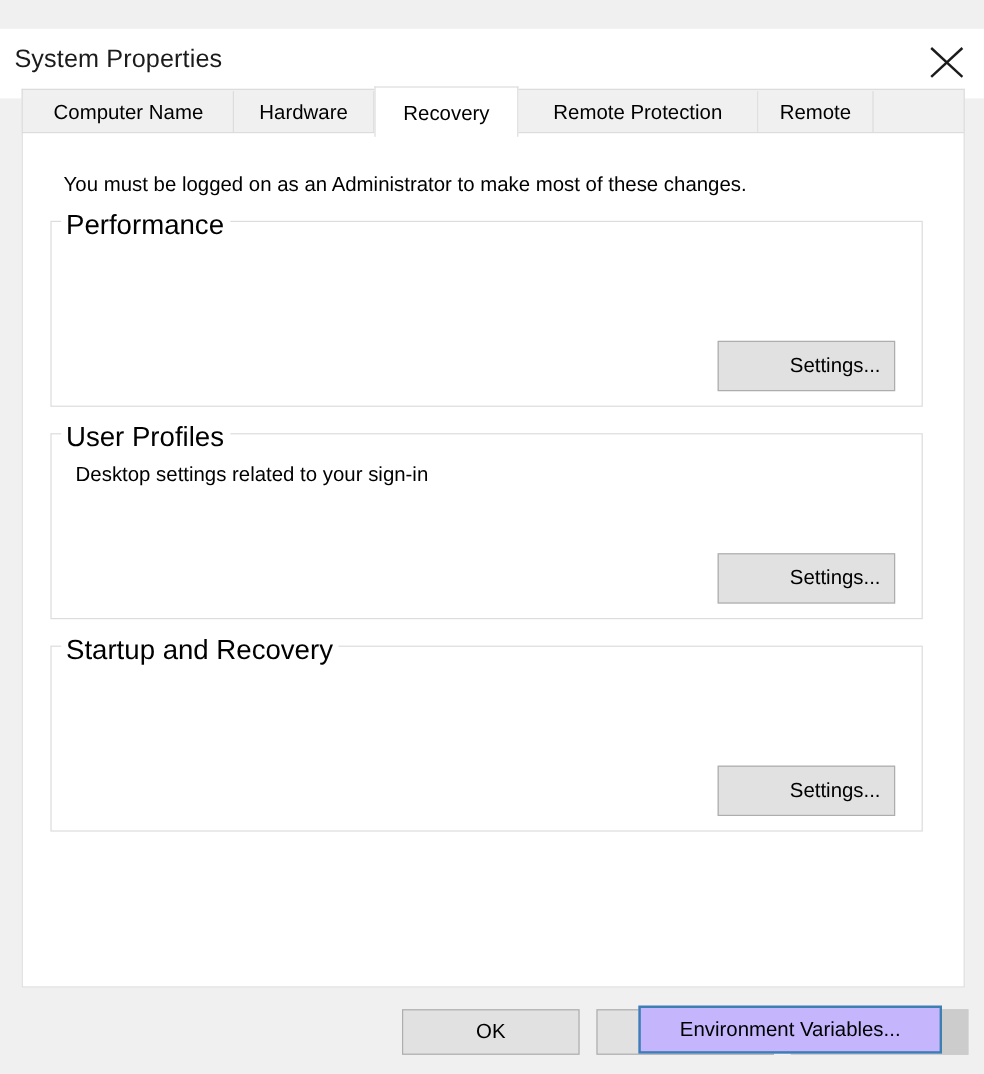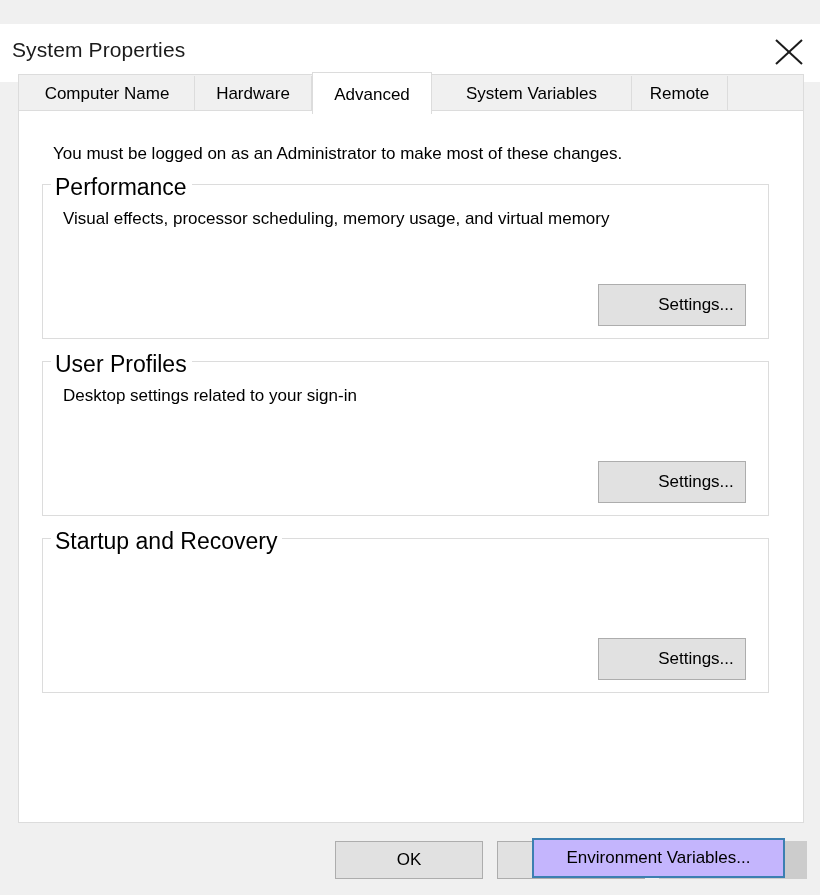--- a/index.html
+++ b/index.html
@@ -178,31 +178,30 @@
         <line x1="3" y1="3" x2="29" y2="27" stroke="#1b1b1b" stroke-width="2"></line>
         <line x1="29" y1="3" x2="3" y2="27" stroke="#1b1b1b" stroke-width="2"></line>
       </svg>
     </span>
   </div>
 </div>
 
 <div id="tabstrip">
     <div class="tab" style="left: 1px; width: 175px;">Computer Name</div>
     <div class="tab" style="left: 176px; width: 117px;">Hardware</div>
-    <div class="tab selected" style="left: 293px; width: 120px;">Advanced</div>
-    <div class="tab" style="left: 413px; width: 200px;">System Variables</div>
+    <div class="tab selected" style="left: 293px; width: 120px;">Recovery</div>
+    <div class="tab" style="left: 413px; width: 200px;">Remote Protection</div>
     <div class="tab" style="left: 613px; width: 96px;">Remote</div>
   </div>
 
 <div id="content-panel">
   <div id="instruction">You must be logged on as an Administrator to make most of these changes.</div>
 
   <div class="groupbox" style="top: 73px; height: 155px;">
       <div class="group-legend">Performance</div>
-      <div class="group-desc">Visual effects, processor scheduling, memory usage, and virtual memory</div>
       <button class="btn settings-btn" style="top: 99px;">Settings...</button>
     </div>
     <div class="groupbox" style="top: 250px; height: 155px;">
       <div class="group-legend">User Profiles</div>
       <div class="group-desc">Desktop settings related to your sign-in</div>
       <button class="btn settings-btn" style="top: 99px;">Settings...</button>
     </div>
     <div class="groupbox" style="top: 427px; height: 155px;">
       <div class="group-legend">Startup and Recovery</div>
       <button class="btn settings-btn" style="top: 99px;">Settings...</button>

